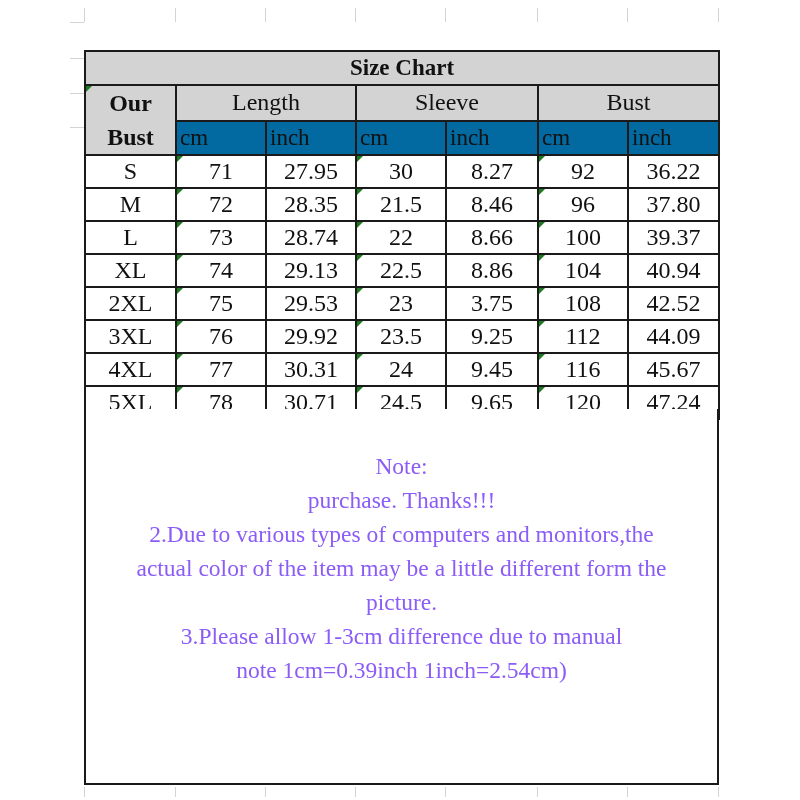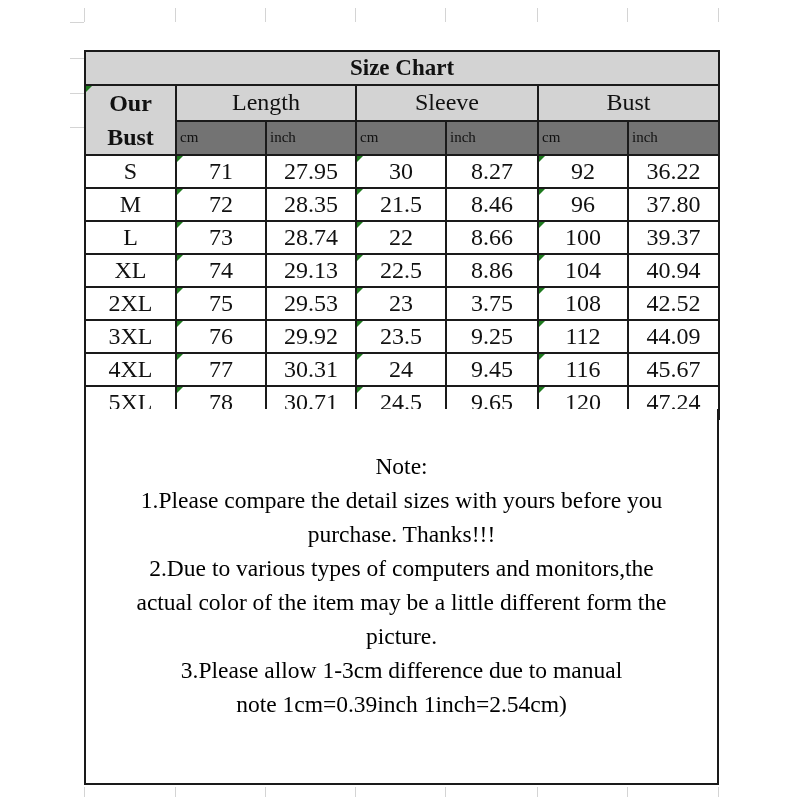--- a/index.html
+++ b/index.html
@@ -5,28 +5,28 @@
   html, body { margin:0; padding:0; background:#ffffff; }
   body { width:800px; height:800px; position:relative; overflow:hidden;
          font-family:"Liberation Serif", "DejaVu Serif", serif; color:#111; }
   .gridline-v { position:absolute; top:8px; width:1px; height:14px; background:#d4d4d4; }
   .gridline-vb { position:absolute; top:787px; width:1px; height:10px; background:#d4d4d4; }
   .gridline-h { position:absolute; left:70px; width:14px; height:1px; background:#d4d4d4; }
   table.size-table { position:absolute; left:84px; top:22px; border-collapse:collapse; table-layout:fixed; width:635px;margin-top:28px; }
   table.size-table td { border:2px solid #1a1a1a; padding:0; text-align:center; vertical-align:middle; position:relative; }
   .title-cell { background:#d3d3d3; font-weight:bold; font-size:23px; height:32px; }
   .group-cell { background:#d3d3d3; font-weight:normal; font-size:24px; height:31px; }
-  .unit-cell { background:#737373; font-size:15px; text-align:left !important; padding-left:3px !important; height:30px; }
+  .unit-cell { background:#0369a1; font-size:23px; text-align:left !important; padding-left:3px !important; height:30px; }
   .size-head { background:#d3d3d3; font-weight:bold; font-size:24px; line-height:34px; }
   .data-cell { background:#ffffff; font-size:24px; height:31px; line-height:31px; }
   .tri::before { content:""; position:absolute; left:0; top:0; width:0; height:0;
                  border-top:6px solid #1e7a1e; border-right:6px solid transparent; }
   .note-box { position:absolute; left:84px; top:409px; width:631px; height:374px;
               border:2px solid #1a1a1a; border-top:none; background:#fff; }
-  .note-text { position:absolute; left:0; right:0; top:40px; text-align:center; color:#000000;
+  .note-text { position:absolute; left:0; right:0; top:40px; text-align:center; color:#8b5cf6;
                font-size:23.5px; line-height:34px; }
   .note-line { display:block; }
 </style>
 </head>
 <body>
 
 <div class="gridline-v" style="left:84px"></div>
 <div class="gridline-v" style="left:175px"></div>
 <div class="gridline-v" style="left:265px"></div>
 <div class="gridline-v" style="left:355px"></div>
@@ -151,21 +151,20 @@
         <td class="data-cell">9.65</td>
         <td class="data-cell tri">120</td>
         <td class="data-cell">47.24</td>
       </tr>
     </tbody>
 </table>
 
 <div class="note-box">
   <div class="note-text">
     <span class="note-line">Note:</span>
-    <span class="note-line">1.Please compare the detail sizes with yours before you</span>
     <span class="note-line">purchase. Thanks!!!</span>
     <span class="note-line">2.Due to various types of computers and monitors,the</span>
     <span class="note-line">actual color of the item may be a little different form the</span>
     <span class="note-line">picture.</span>
     <span class="note-line">3.Please allow 1-3cm difference due to manual</span>
     <span class="note-line">note 1cm=0.39inch 1inch=2.54cm)</span>
   </div>
 </div>
 
 </body></html>

